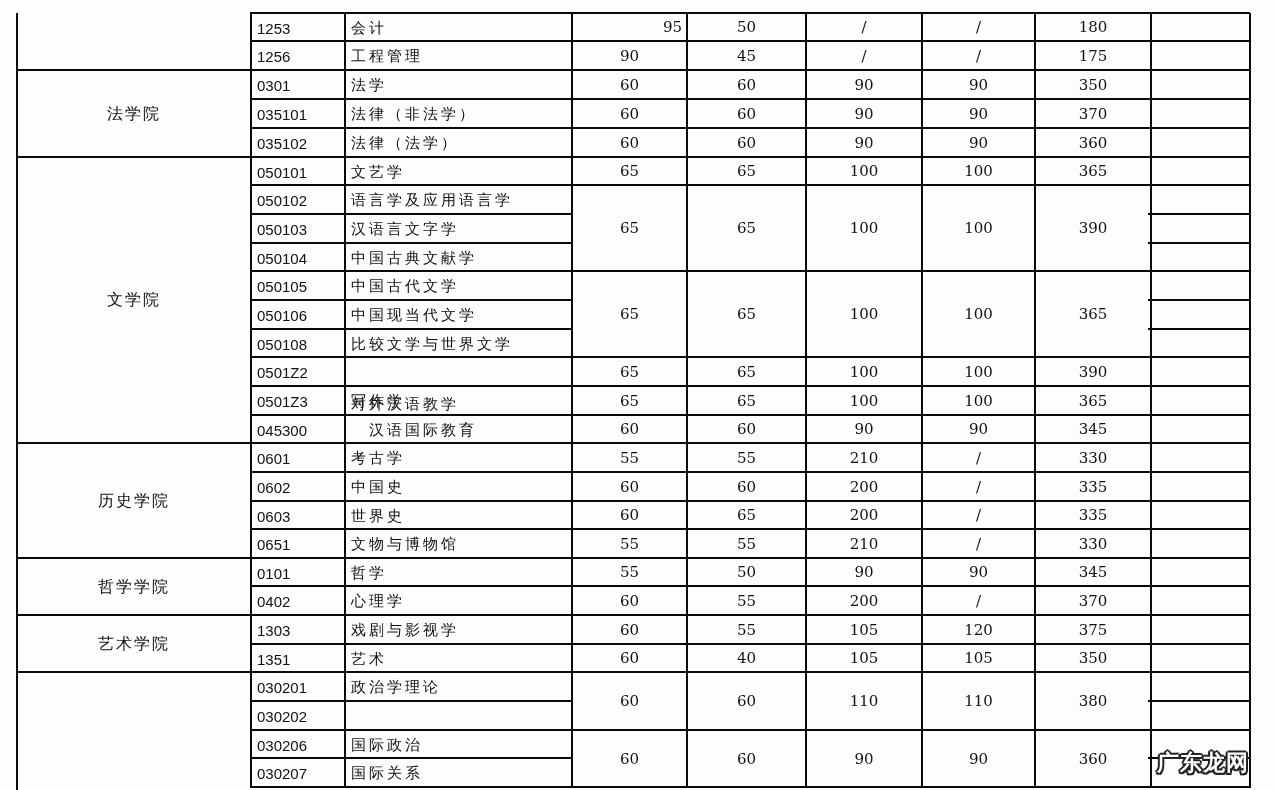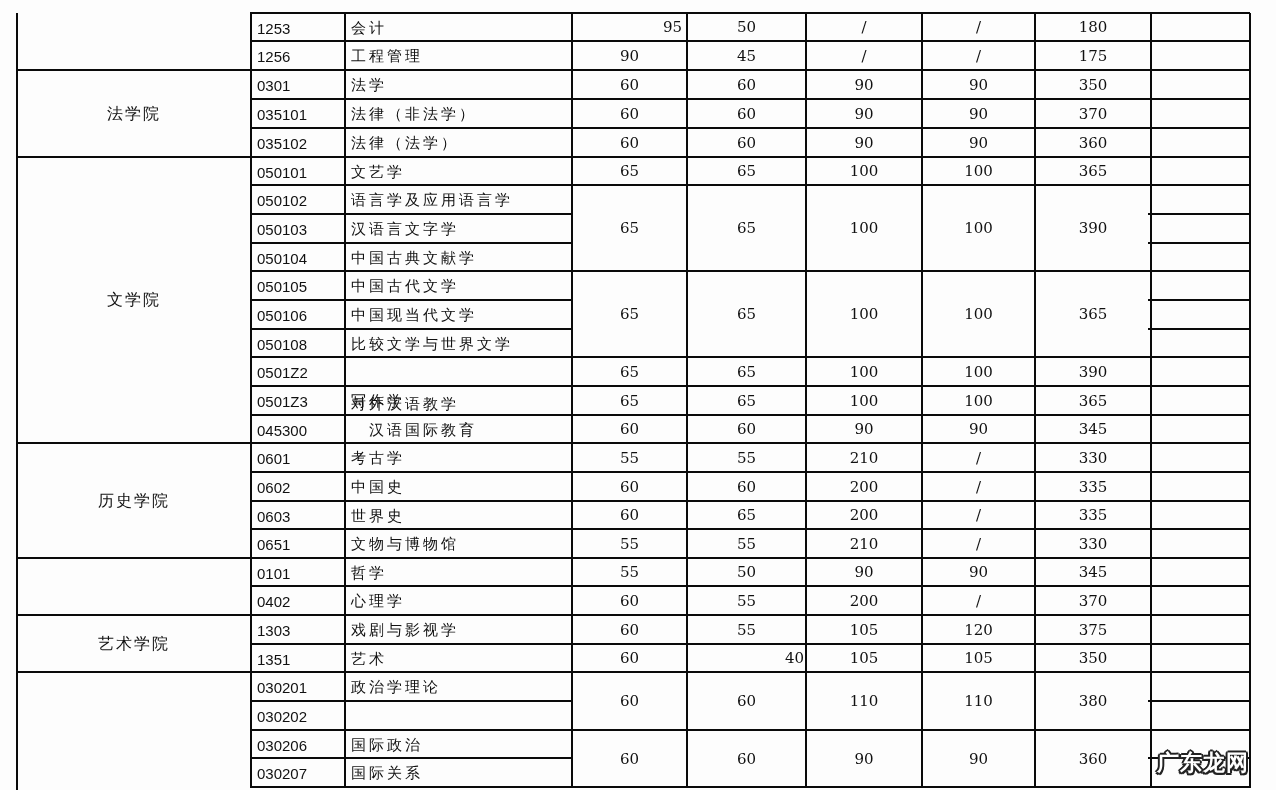--- a/index.html
+++ b/index.html
@@ -34,20 +34,21 @@
     <div class="line" style="left: 1249px; top: 13px; width: 2px; height: 775px;"></div>
     <div class="line" style="left: 250px; top: 12px; width: 1000px; height: 2px;"></div>
     <div class="cell c college" style="left: 17px; top: 13px; width: 234px; height: 57px;"></div>
     <div class="line" style="left: 17px; top: 69px; width: 1233px; height: 2px;"></div>
     <div class="cell c college" style="left: 17px; top: 70px; width: 234px; height: 87px;">法学院</div>
     <div class="line" style="left: 17px; top: 156px; width: 1233px; height: 2px;"></div>
     <div class="cell c college" style="left: 17px; top: 157px; width: 234px; height: 286px;">文学院</div>
     <div class="line" style="left: 17px; top: 442px; width: 1233px; height: 2px;"></div>
     <div class="cell c college" style="left: 17px; top: 443px; width: 234px; height: 115px; border-radius: 23px;">历史学院</div>
     <div class="line" style="left: 17px; top: 557px; width: 1233px; height: 2px;"></div>
+    <div class="cell c college" style="left: 17px; top: 558px; width: 234px; height: 57px;">哲学学院</div>
     <div class="line" style="left: 17px; top: 614px; width: 1233px; height: 2px;"></div>
     <div class="cell c college" style="left: 17px; top: 615px; width: 234px; height: 57px;">艺术学院</div>
     <div class="line" style="left: 17px; top: 671px; width: 1233px; height: 2px;"></div>
     <div class="cell c college" style="left: 17px; top: 672px; width: 234px; height: 115px;"></div>
     <div class="cell l code" style="left: 251px; top: 15px; width: 94px; height: 26px;">1253</div>
     <div class="cell l name" style="left: 345px; top: 15px; width: 227px; height: 26px;">会计</div>
     <div class="line" style="left: 251px; top: 40px; width: 321px; height: 2px;"></div>
     <div class="line" style="left: 1148px; top: 40px; width: 102px; height: 2px;"></div>
     <div class="cell l code" style="left: 251px; top: 43px; width: 94px; height: 27px;">1256</div>
     <div class="cell l name" style="left: 345px; top: 43px; width: 227px; height: 27px;">工程管理</div>
@@ -253,21 +254,21 @@
     <div class="cell c" style="left: 922px; top: 587px; width: 113px; height: 28px;">/</div>
     <div class="cell c" style="left: 1035px; top: 587px; width: 116px; height: 28px;">370</div>
     <div class="line" style="left: 572px; top: 614px; width: 579px; height: 2px;"></div>
     <div class="cell c" style="left: 572px; top: 616px; width: 115px; height: 28px;">60</div>
     <div class="cell c" style="left: 687px; top: 616px; width: 119px; height: 28px;">55</div>
     <div class="cell c" style="left: 806px; top: 616px; width: 116px; height: 28px;">105</div>
     <div class="cell c" style="left: 922px; top: 616px; width: 113px; height: 28px;">120</div>
     <div class="cell c" style="left: 1035px; top: 616px; width: 116px; height: 28px;">375</div>
     <div class="line" style="left: 572px; top: 643px; width: 579px; height: 2px;"></div>
     <div class="cell c" style="left: 572px; top: 645px; width: 115px; height: 27px;">60</div>
-    <div class="cell c" style="left: 687px; top: 645px; width: 119px; height: 27px; margin-left: 48px;">40</div>
+    <div class="cell c" style="left: 687px; top: 645px; width: 119px; height: 27px;">40</div>
     <div class="cell c" style="left: 806px; top: 645px; width: 116px; height: 27px;">105</div>
     <div class="cell c" style="left: 922px; top: 645px; width: 113px; height: 27px;">105</div>
     <div class="cell c" style="left: 1035px; top: 645px; width: 116px; height: 27px;">350</div>
     <div class="line" style="left: 572px; top: 671px; width: 579px; height: 2px;"></div>
     <div class="cell c" style="left: 572px; top: 673px; width: 115px; height: 57px;">60</div>
     <div class="cell c" style="left: 687px; top: 673px; width: 119px; height: 57px;">60</div>
     <div class="cell c" style="left: 806px; top: 673px; width: 116px; height: 57px;">110</div>
     <div class="cell c" style="left: 922px; top: 673px; width: 113px; height: 57px;">110</div>
     <div class="cell c" style="left: 1035px; top: 673px; width: 116px; height: 57px;">380</div>
     <div class="line" style="left: 572px; top: 729px; width: 579px; height: 2px;"></div>

